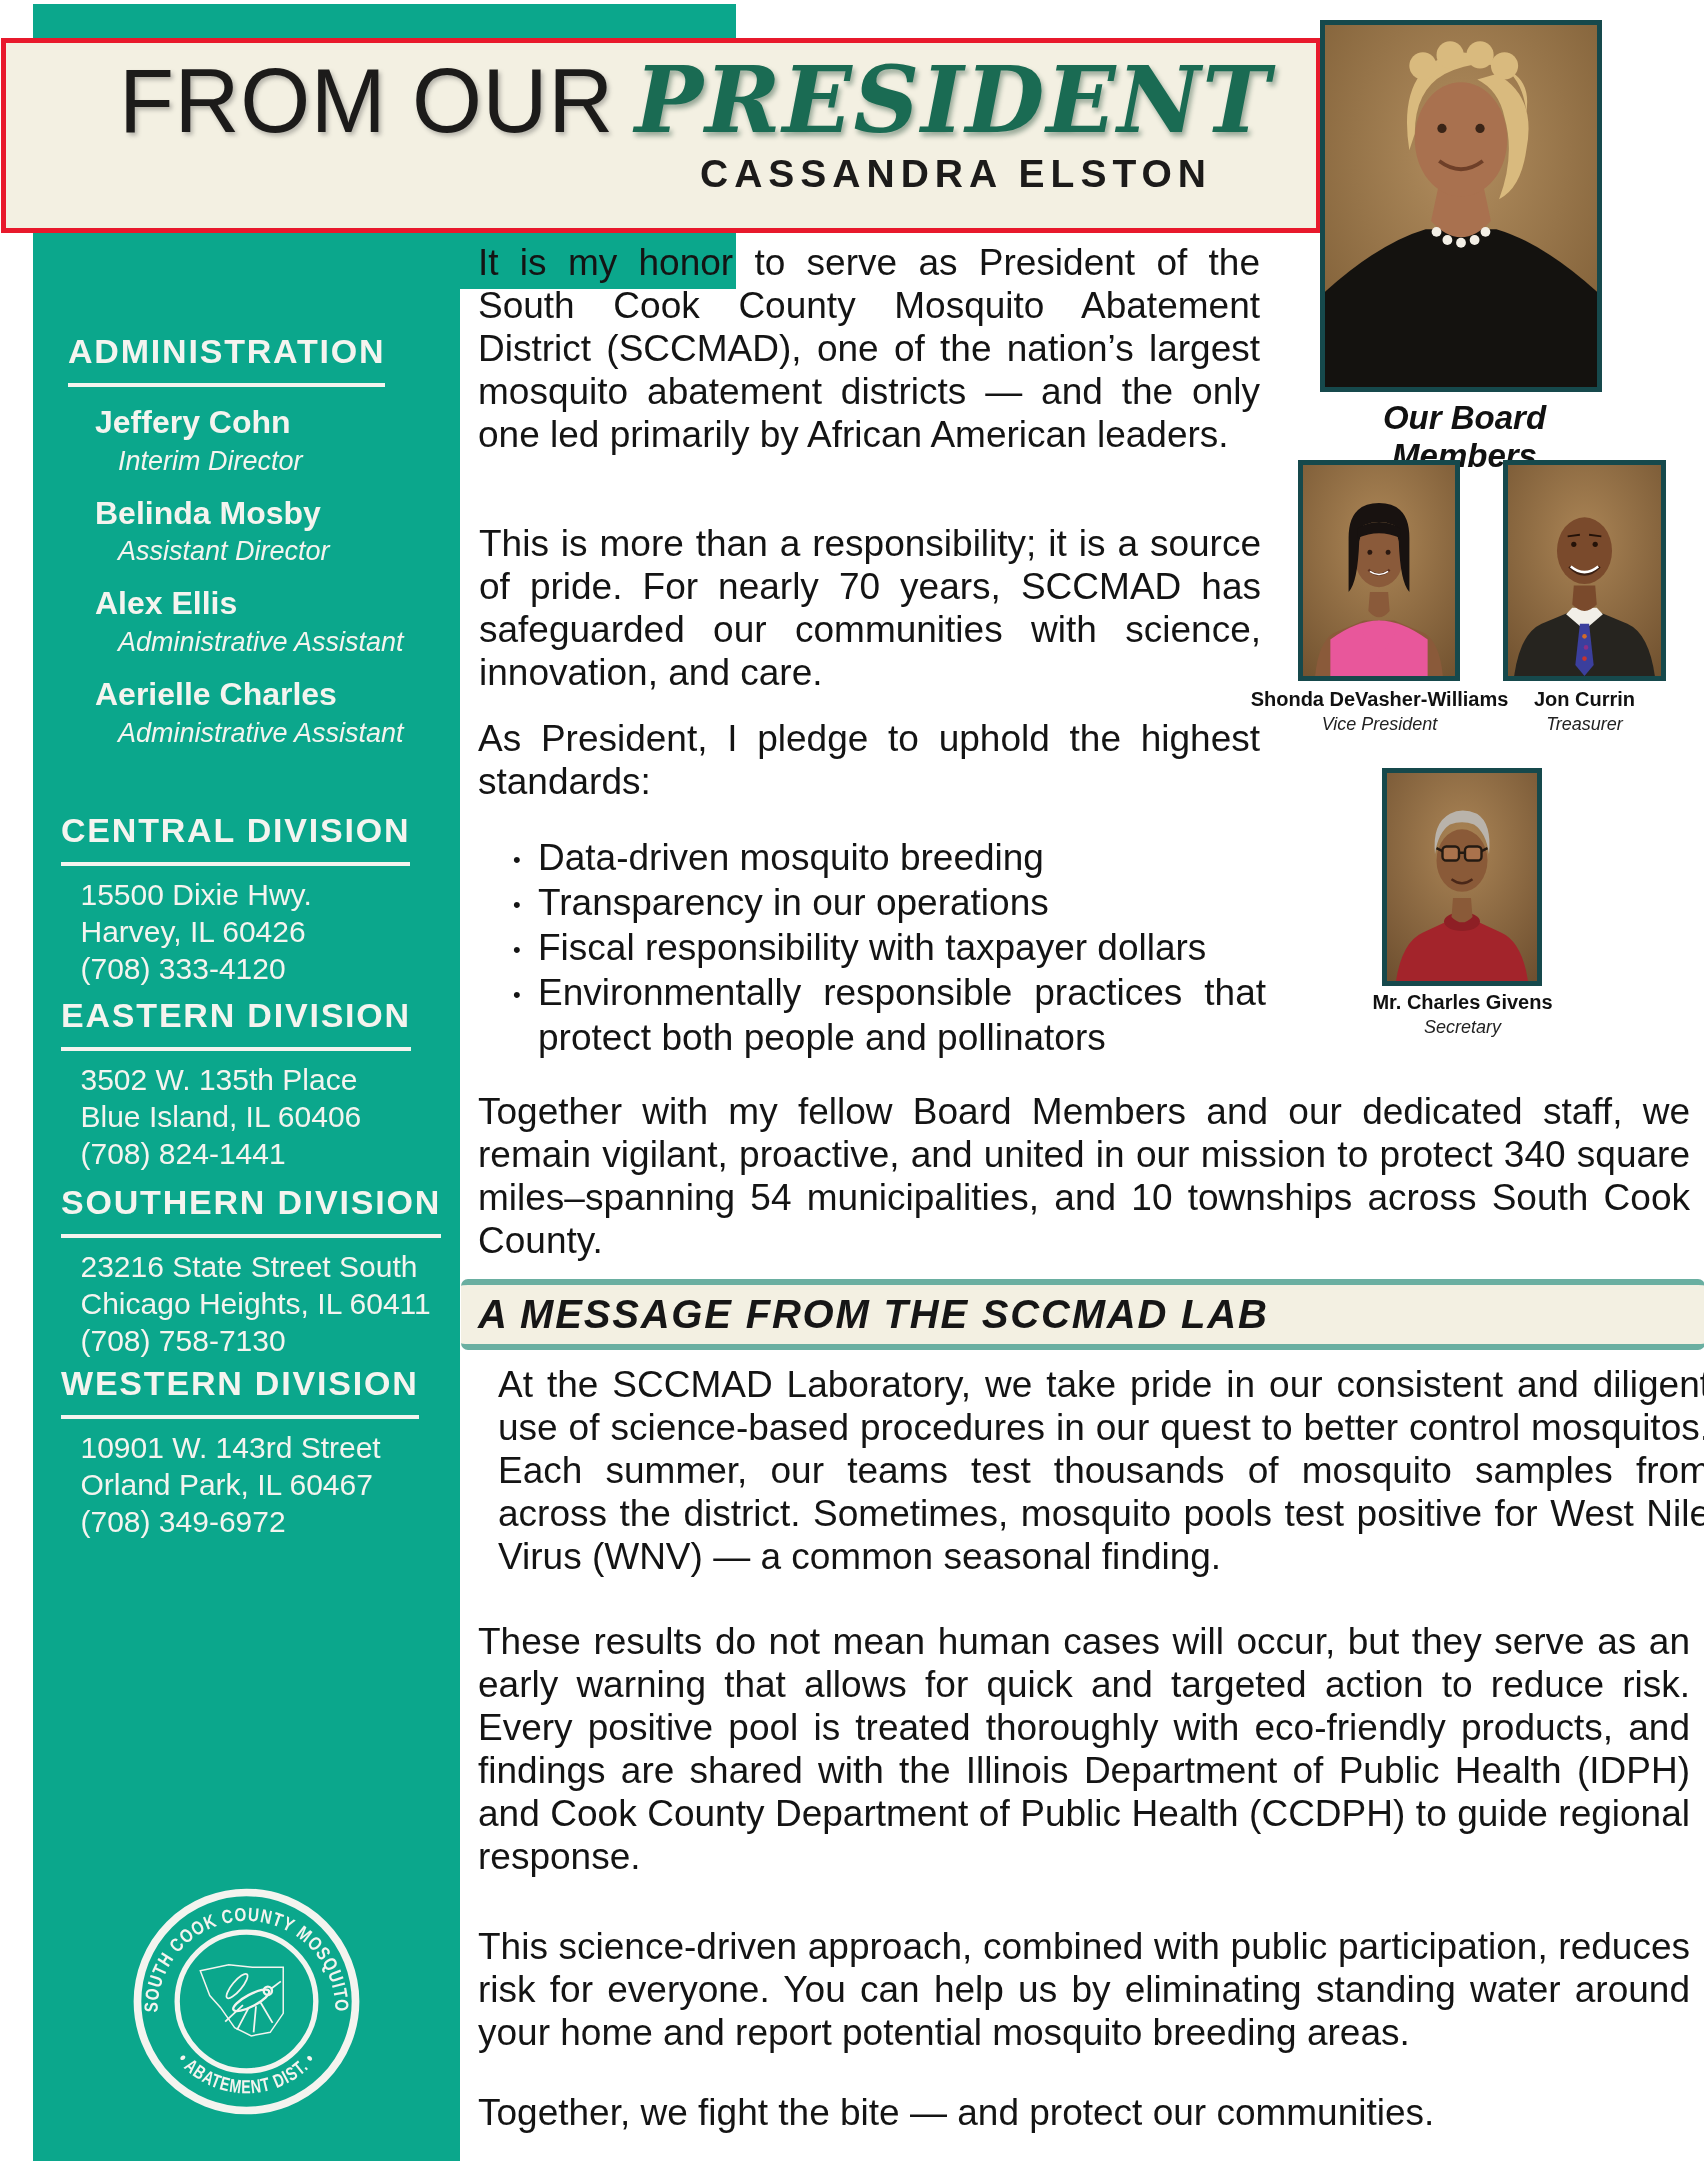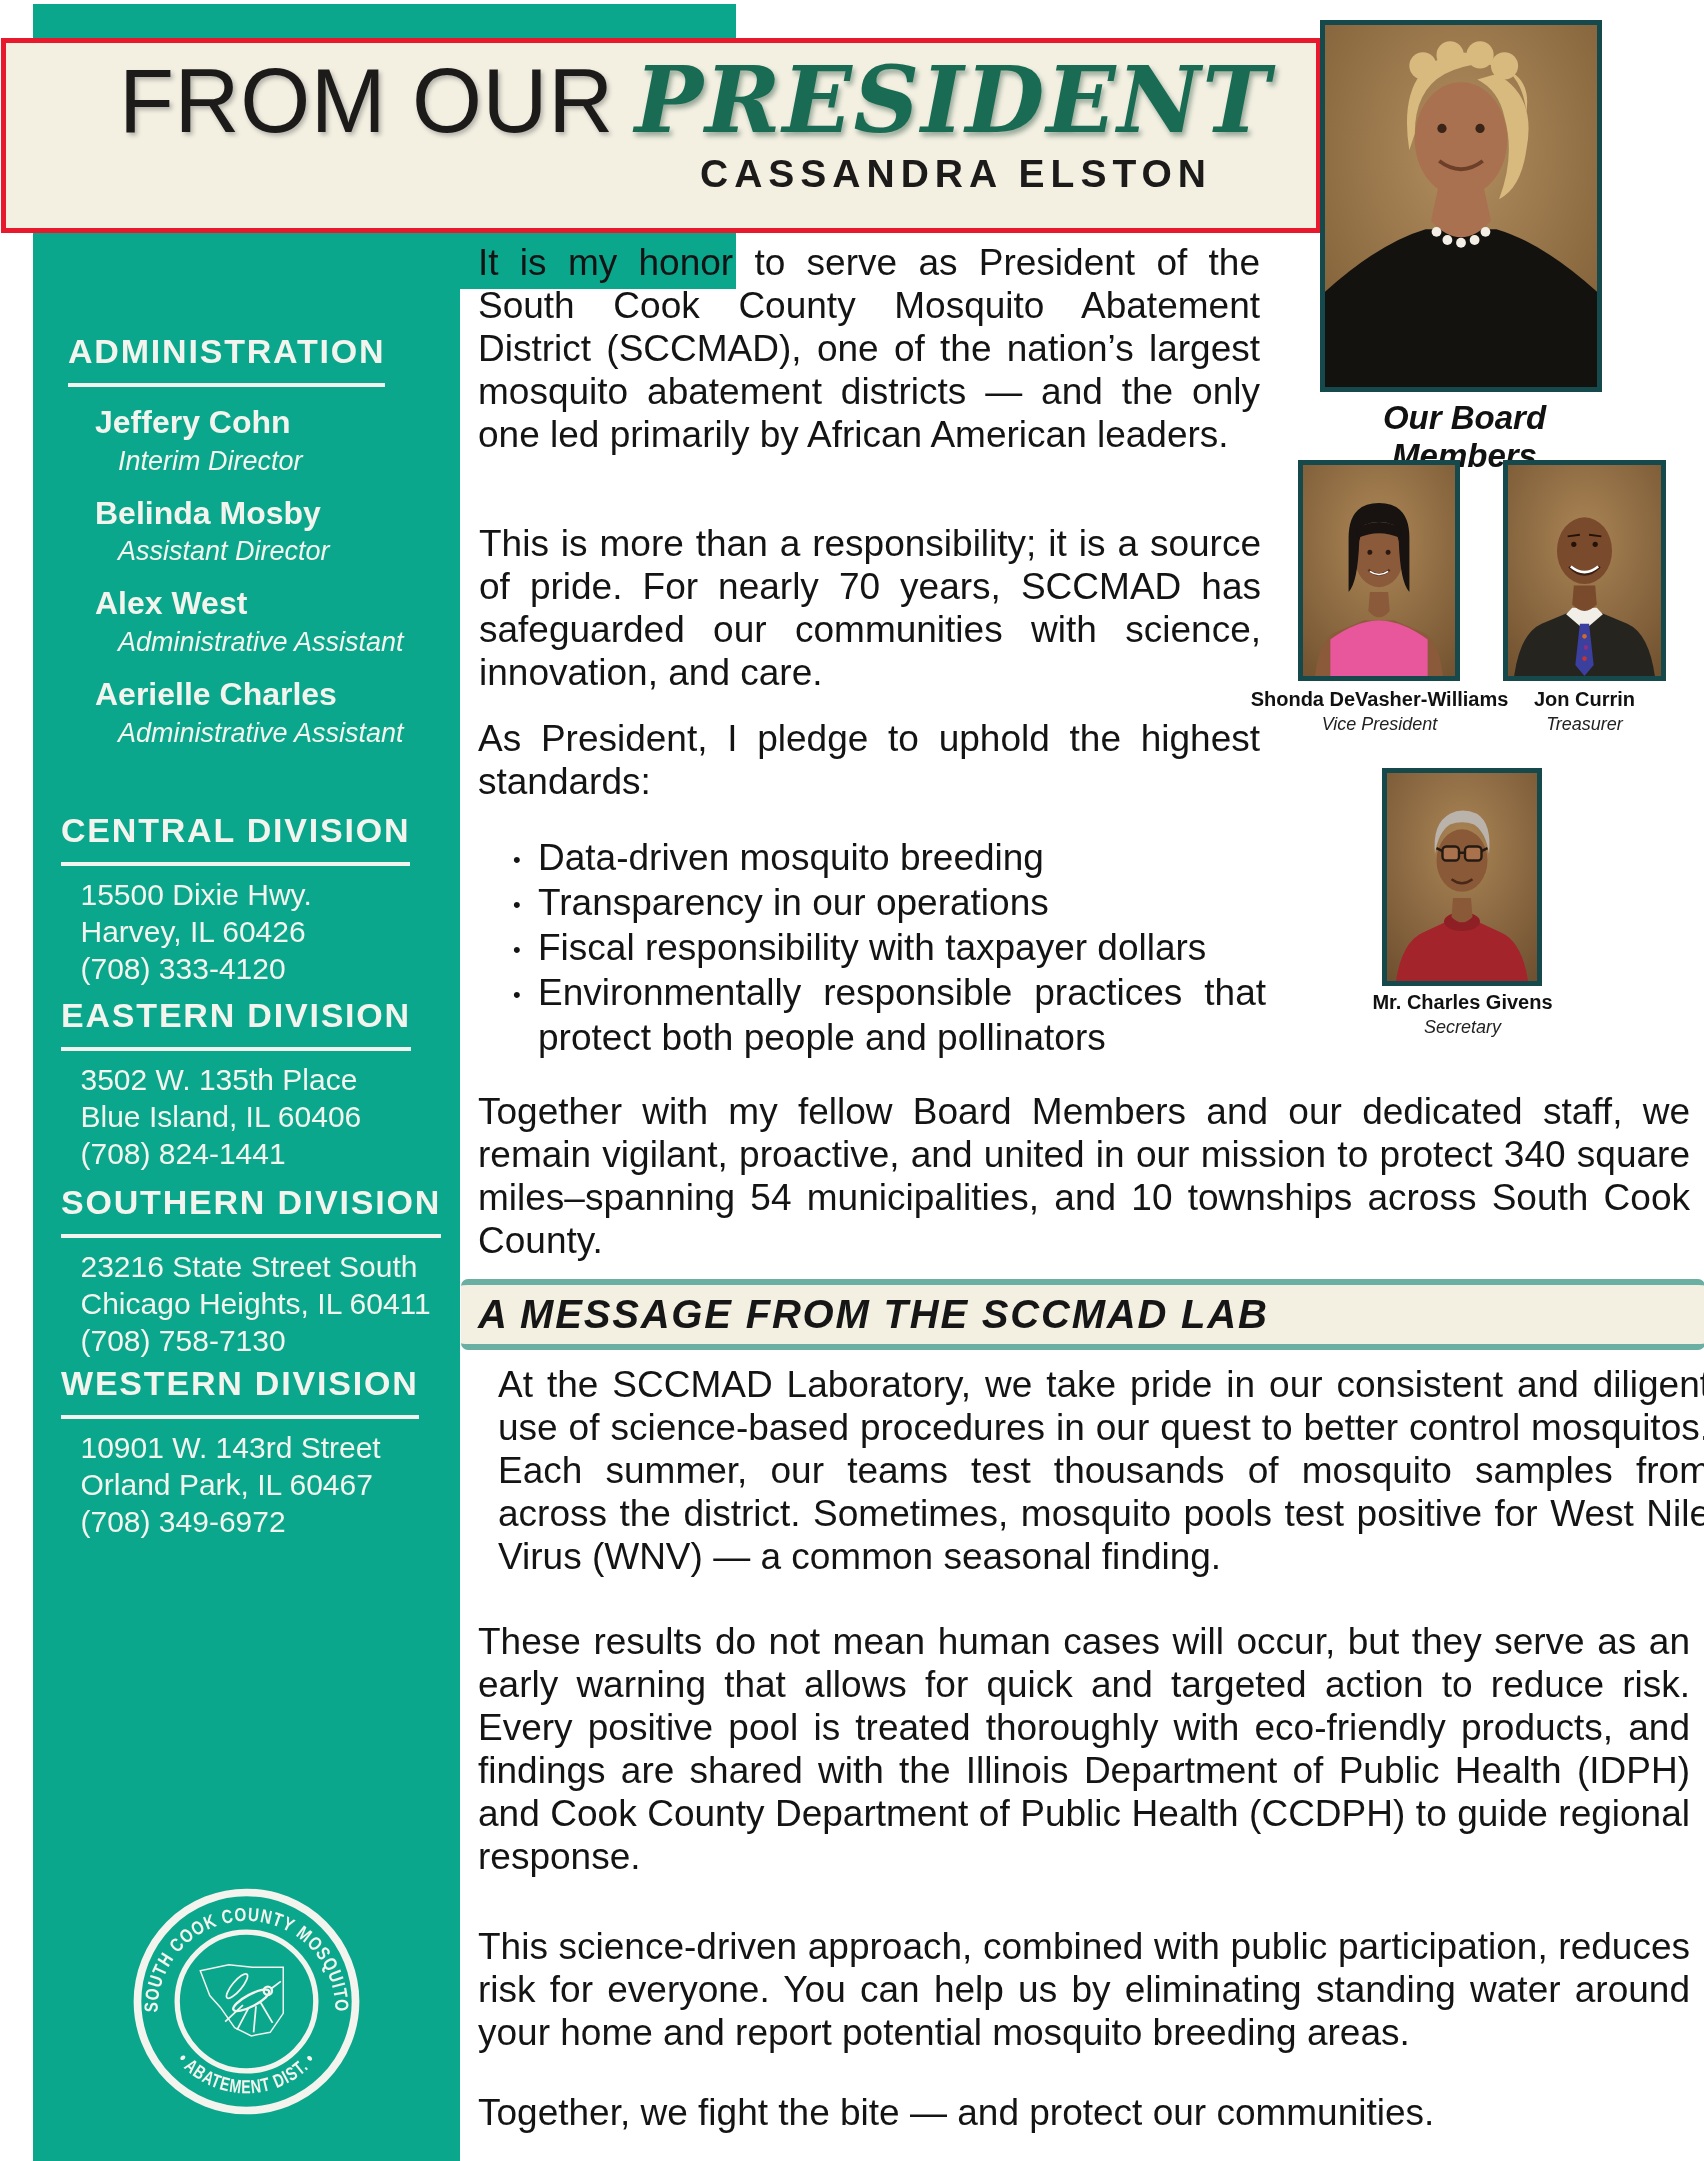--- a/index.html
+++ b/index.html
@@ -223,21 +223,21 @@
   <div class="abs bodytext" id="lab-p2">These results do not mean human cases will occur, but they serve as an early warning that allows for quick and targeted action to reduce risk. Every positive pool is treated thoroughly with eco-friendly products, and findings are shared with the Illinois Department of Public Health (IDPH) and Cook County Department of Public Health (CCDPH) to guide regional response.</div>
   <div class="abs bodytext" id="lab-p3">This science-driven approach, combined with public participation, reduces risk for everyone. You can help us by eliminating standing water around your home and report potential mosquito breeding areas.</div>
   <div class="abs bodytext" id="lab-p4">Together, we fight the bite — and protect our communities.</div>
 
   <div class="abs side" id="admin">
     <span class="side-h">ADMINISTRATION</span>
     <div class="sname">Jeffery Cohn</div>
     <div class="srole">Interim Director</div>
     <div class="sname">Belinda Mosby</div>
     <div class="srole">Assistant Director</div>
-    <div class="sname">Alex West</div>
+    <div class="sname">Alex Ellis</div>
     <div class="srole">Administrative Assistant</div>
     <div class="sname">Aerielle Charles</div>
     <div class="srole">Administrative Assistant</div>
   </div>
 
   <div class="abs side division" id="central">
     <span class="side-h">CENTRAL DIVISION</span>
     <div class="addr">15500 Dixie Hwy.</div>
     <div class="addr">Harvey, IL 60426</div>
     <div class="addr">(708) 333-4120</div>

